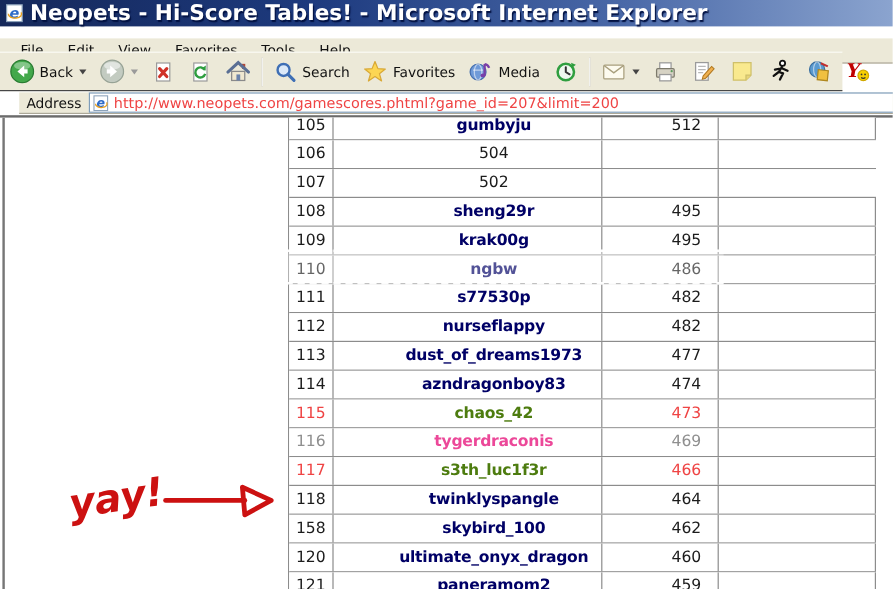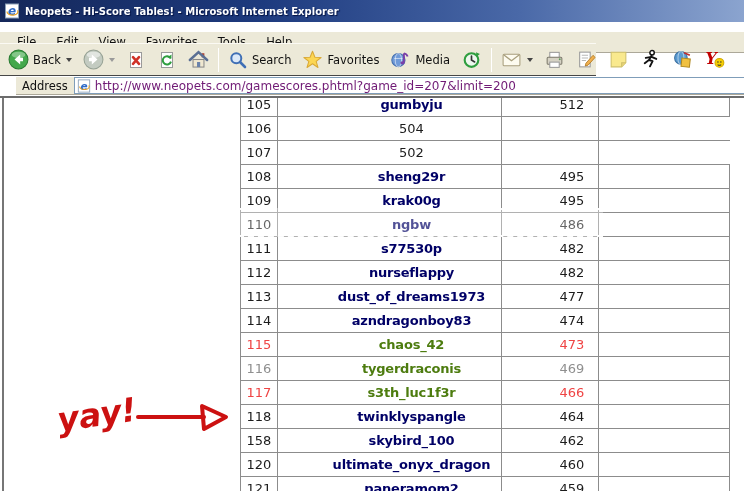--- a/index.html
+++ b/index.html
@@ -4,65 +4,65 @@
 <style>
   html,body{margin:0;padding:0;}
   body{width:744px;height:491px;overflow:hidden;position:relative;
        font-family:"DejaVu Sans","Liberation Sans",sans-serif;background:#fff;}
   .win{position:absolute;inset:0;width:744px;height:491px;overflow:hidden;}
 
   
   .titlebar{position:absolute;left:0;top:0;width:744px;height:22px;
     background:linear-gradient(to right,#15285a 0%,#1d3a7e 35%,#4a69a8 70%,#8ba4cf 100%);
     display:flex;align-items:center;padding-left:4px;box-sizing:border-box;gap:5px;}
-  .titlebar .ttl{color:#fff;font-weight:bold;font-size:10px;white-space:nowrap;
+  .titlebar .ttl{color:#fff;font-weight:bold;font-size:18px;white-space:nowrap;
     text-shadow:1px 1px 1px #001040;}
 
   
   .menubar{position:absolute;left:0;top:32px;width:744px;height:21px;background:#ece9d8;
     border-bottom:1px solid #aca899;display:flex;align-items:center;padding-left:8px;
     box-sizing:border-box;gap:2px;}
   .menu-item{font-size:11.5px;color:#111;padding:2px 9px;}
-  .toolbar{position:absolute;left:0;top:43px;width:596px;height:33px;background:#ece9d8;
+  .toolbar{position:absolute;left:0;top:43px;width:702px;height:33px;background:#ece9d8;
     border-top:1px solid #fbfaf4;border-bottom:1px solid #474747;display:flex;
     align-items:center;padding:0 3px;box-sizing:border-box;gap:1px;}
   .tbtn{display:flex;align-items:center;gap:4px;padding:2px 5px;height:28px;box-sizing:border-box;}
   .tbtn span.lbl{font-size:11.5px;color:#111;white-space:nowrap;}
   .tsep{width:1px;height:24px;background:#aca899;border-right:1px solid #fff;margin:0 3px;}
   .caret{width:0;height:0;border-left:3px solid transparent;border-right:3px solid transparent;
     border-top:4px solid #444;margin-left:1px;}
   .caret.lite{border-top-color:#9a9a9a;}
 
   .addressbar{position:absolute;left:16px;top:77px;width:744px;height:18px;background:#ece9d8;
     border-bottom:1px solid #aca899;display:flex;align-items:center;padding:0 2px 0 6px;
     box-sizing:border-box;gap:6px;}
   .addr-label{font-size:11.5px;color:#111;}
   .addr-field{flex:1;height:17px;background:#fff;border:1px solid #7f9db9;display:flex;
     align-items:center;gap:4px;padding-left:2px;box-sizing:border-box;overflow:hidden;}
-  .addr-url{font-size:12px;color:#701a75;white-space:nowrap;}
+  .addr-url{font-size:12px;color:#ef4444;white-space:nowrap;}
 
   
   .content{position:absolute;left:0;top:96px;width:744px;height:395px;background:#fff;
     border-top:2px solid #6b6b6b;box-sizing:border-box;overflow:hidden;}
   .content-inner{position:absolute;left:0;top:0;width:100%;height:100%;overflow:hidden;}
   .content-edge{position:absolute;left:2px;top:0;width:2px;height:100%;background:#767676;}
 
   
   .hs-table{position:absolute;left:240px;top:-6px;border-left:1px solid #8c8c8c;
     border-top:1px solid #8c8c8c;}
   .hs-row{display:grid;grid-template-columns:37px 180px 53px 87px;height:23px;
     border-bottom:1px solid #8c8c8c;background:#fff;gap:44px;}
   .hs-row .cell{border-right:1px solid #8c8c8c;display:flex;align-items:center;
     justify-content:center;font-size:13px;overflow:hidden;white-space:nowrap;}
   .hs-row .rank,.hs-row .score{color:#1c1c1c;}
   .hs-row .user{color:#000066;font-weight:bold;letter-spacing:-0.2px;}
   .hs-row.faded .rank,.hs-row.faded .score{color:#ef4444;}
   .hs-row.faded .user{color:#4d7c0f;}
   .hs-row.semi .rank,.hs-row.semi .score{color:#8f8f8f;}
-  .hs-row.semi .user{color:#4d7c0f;}
+  .hs-row.semi .user{color:#ec4899;}
 
   
   .wm-band{position:absolute;left:238px;top:110px;width:365px;height:25px;
     background:rgba(255,255,255,0.32);border-top:2px dashed rgba(255,255,255,0.95);
     border-bottom:2px dashed rgba(255,255,255,0.95);pointer-events:none;}
 
   
   .annot{position:absolute;left:52px;top:286px;width:190px;height:62px;}
 
   svg{display:block;}

